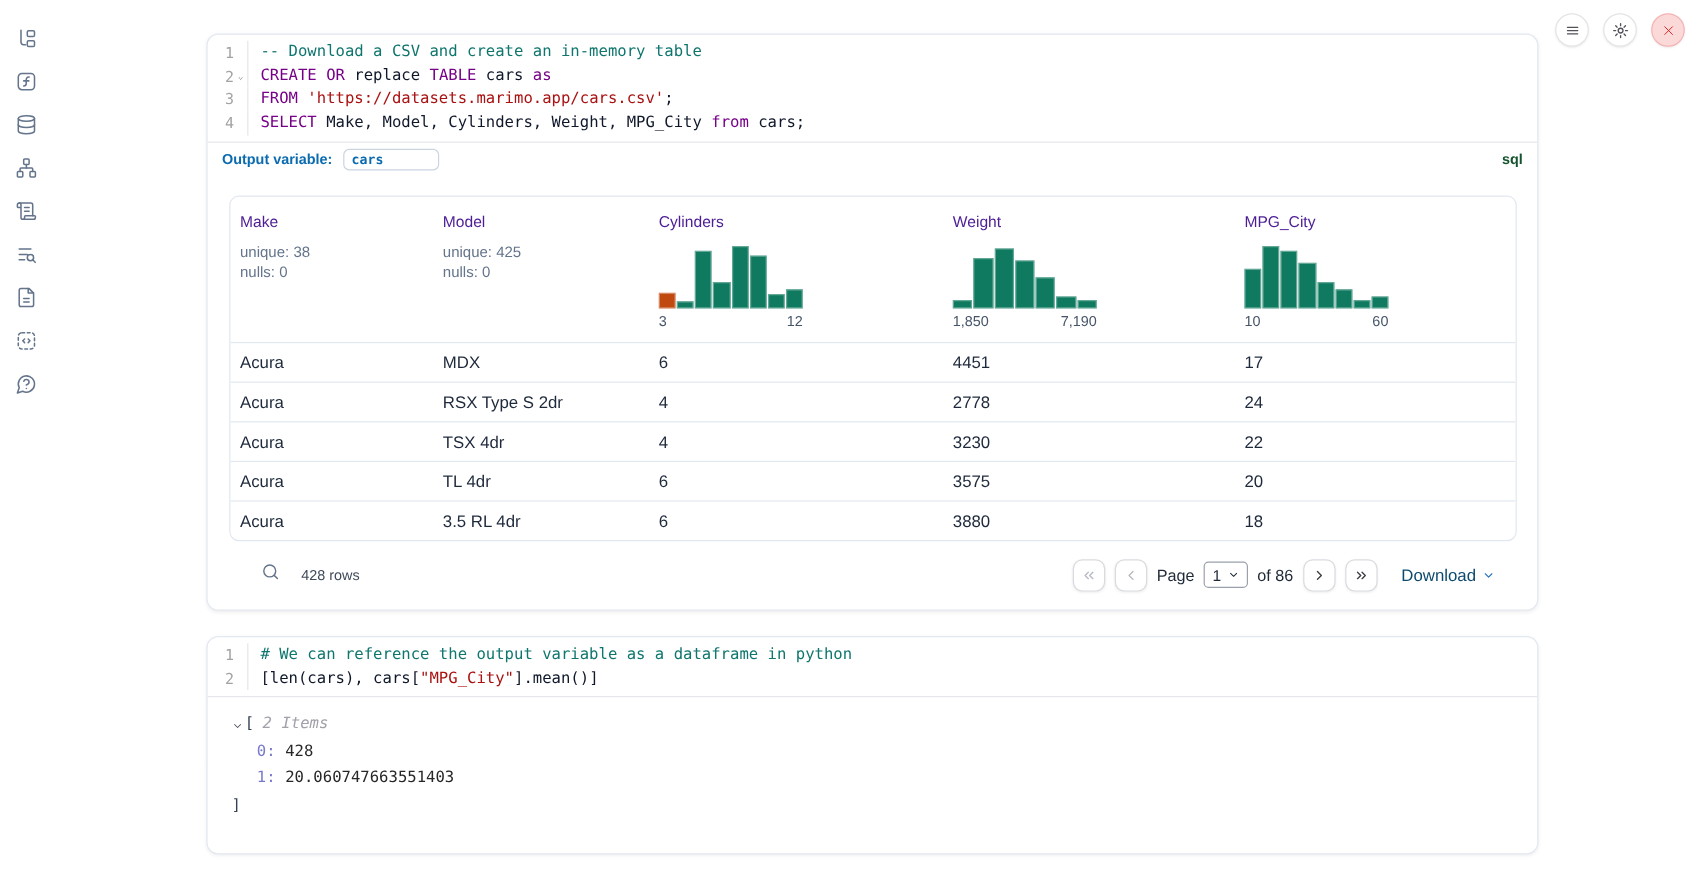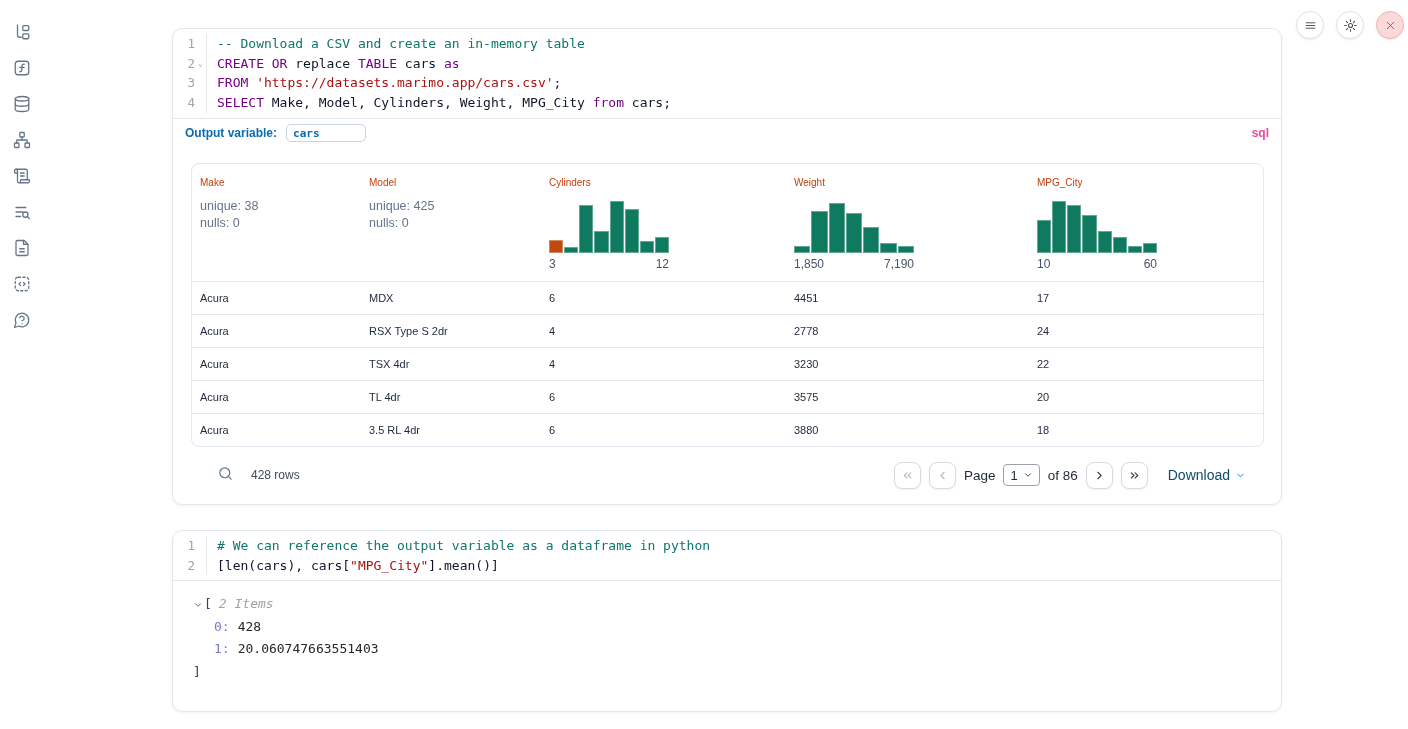--- a/index.html
+++ b/index.html
@@ -45,38 +45,38 @@
   .tok-str { color:#aa1111; }
   .tok-pl  { color:#0f172a; }
 
   
   .sub-bar { border-top:1px solid #e5e7eb; height:30px; display:flex;
              align-items:center; padding:0 12px; }
   .ov-label { font-size:12px; font-weight:700; color:#0b6bb0; }
   .ov-input { margin-left:9px; width:80px; height:18px; border:1px solid #cbd5e1;
               border-radius:5px; font:700 11px "DejaVu Sans Mono", monospace;
               color:#0b6bb0; padding:0 6px; outline:none; }
-  .lang-badge { margin-left:auto; font-size:12px; font-weight:700; color:#ec4899; }
+  .lang-badge { margin-left:auto; font-size:12px; font-weight:700; color:#14532d; }
 
   
   .table-wrap { padding:15px 17px 0 18px; }
   .data-box { border:1px solid #e2e8f0; border-radius:8px; overflow:hidden; }
   .t-grid { display:grid; grid-template-columns:169px 180px 245px 243px 1fr; }
   .th { padding:13px 8px 10px 8px; }
-  .th-title { font-size:10px; color:#c2410c; }
+  .th-title { font-size:13px; color:#4c1d95; }
   .th-stats { margin-top:10px; font-size:12.5px; color:#64748b; line-height:17px; }
   .hist-wrap { margin-top:13px; width:120px; }
   .hist { display:flex; align-items:flex-end; gap:1px; height:52px; }
   .bar { flex:1; background:#107a60; box-shadow:inset 0 0 0 1px rgba(255,255,255,.35); }
   .bar-accent { background:#c0490f; }
   .hist-labels { display:flex; justify-content:space-between; font-size:12px;
                  color:#475569; margin-top:4px; }
   .t-row { display:grid; grid-template-columns:169px 180px 245px 243px 1fr;
            height:33px; align-items:center; border-top:1px solid #e2e8f0;
-           font-size:11px; color:#1e293b; }
+           font-size:14px; color:#1e293b; }
   .t-cell { padding-left:8px; }
 
   
   .tbl-footer { display:flex; align-items:center; height:57px; padding:0 18px 0 26px; }
   .search-icon svg { stroke:#64748b; fill:none; stroke-width:1.7; stroke-linecap:round; }
   .row-count { margin-left:17px; font-size:12px; color:#3f4a5a; }
   .pager { margin-left:auto; display:flex; align-items:center; gap:8px; }
   .pg-btn { width:27px; height:27px; border:1px solid #d9dbe0; border-radius:8px;
             background:#fff; box-shadow:0 1px 2px rgba(0,0,0,.06); display:flex;
             align-items:center; justify-content:center; cursor:pointer; }

